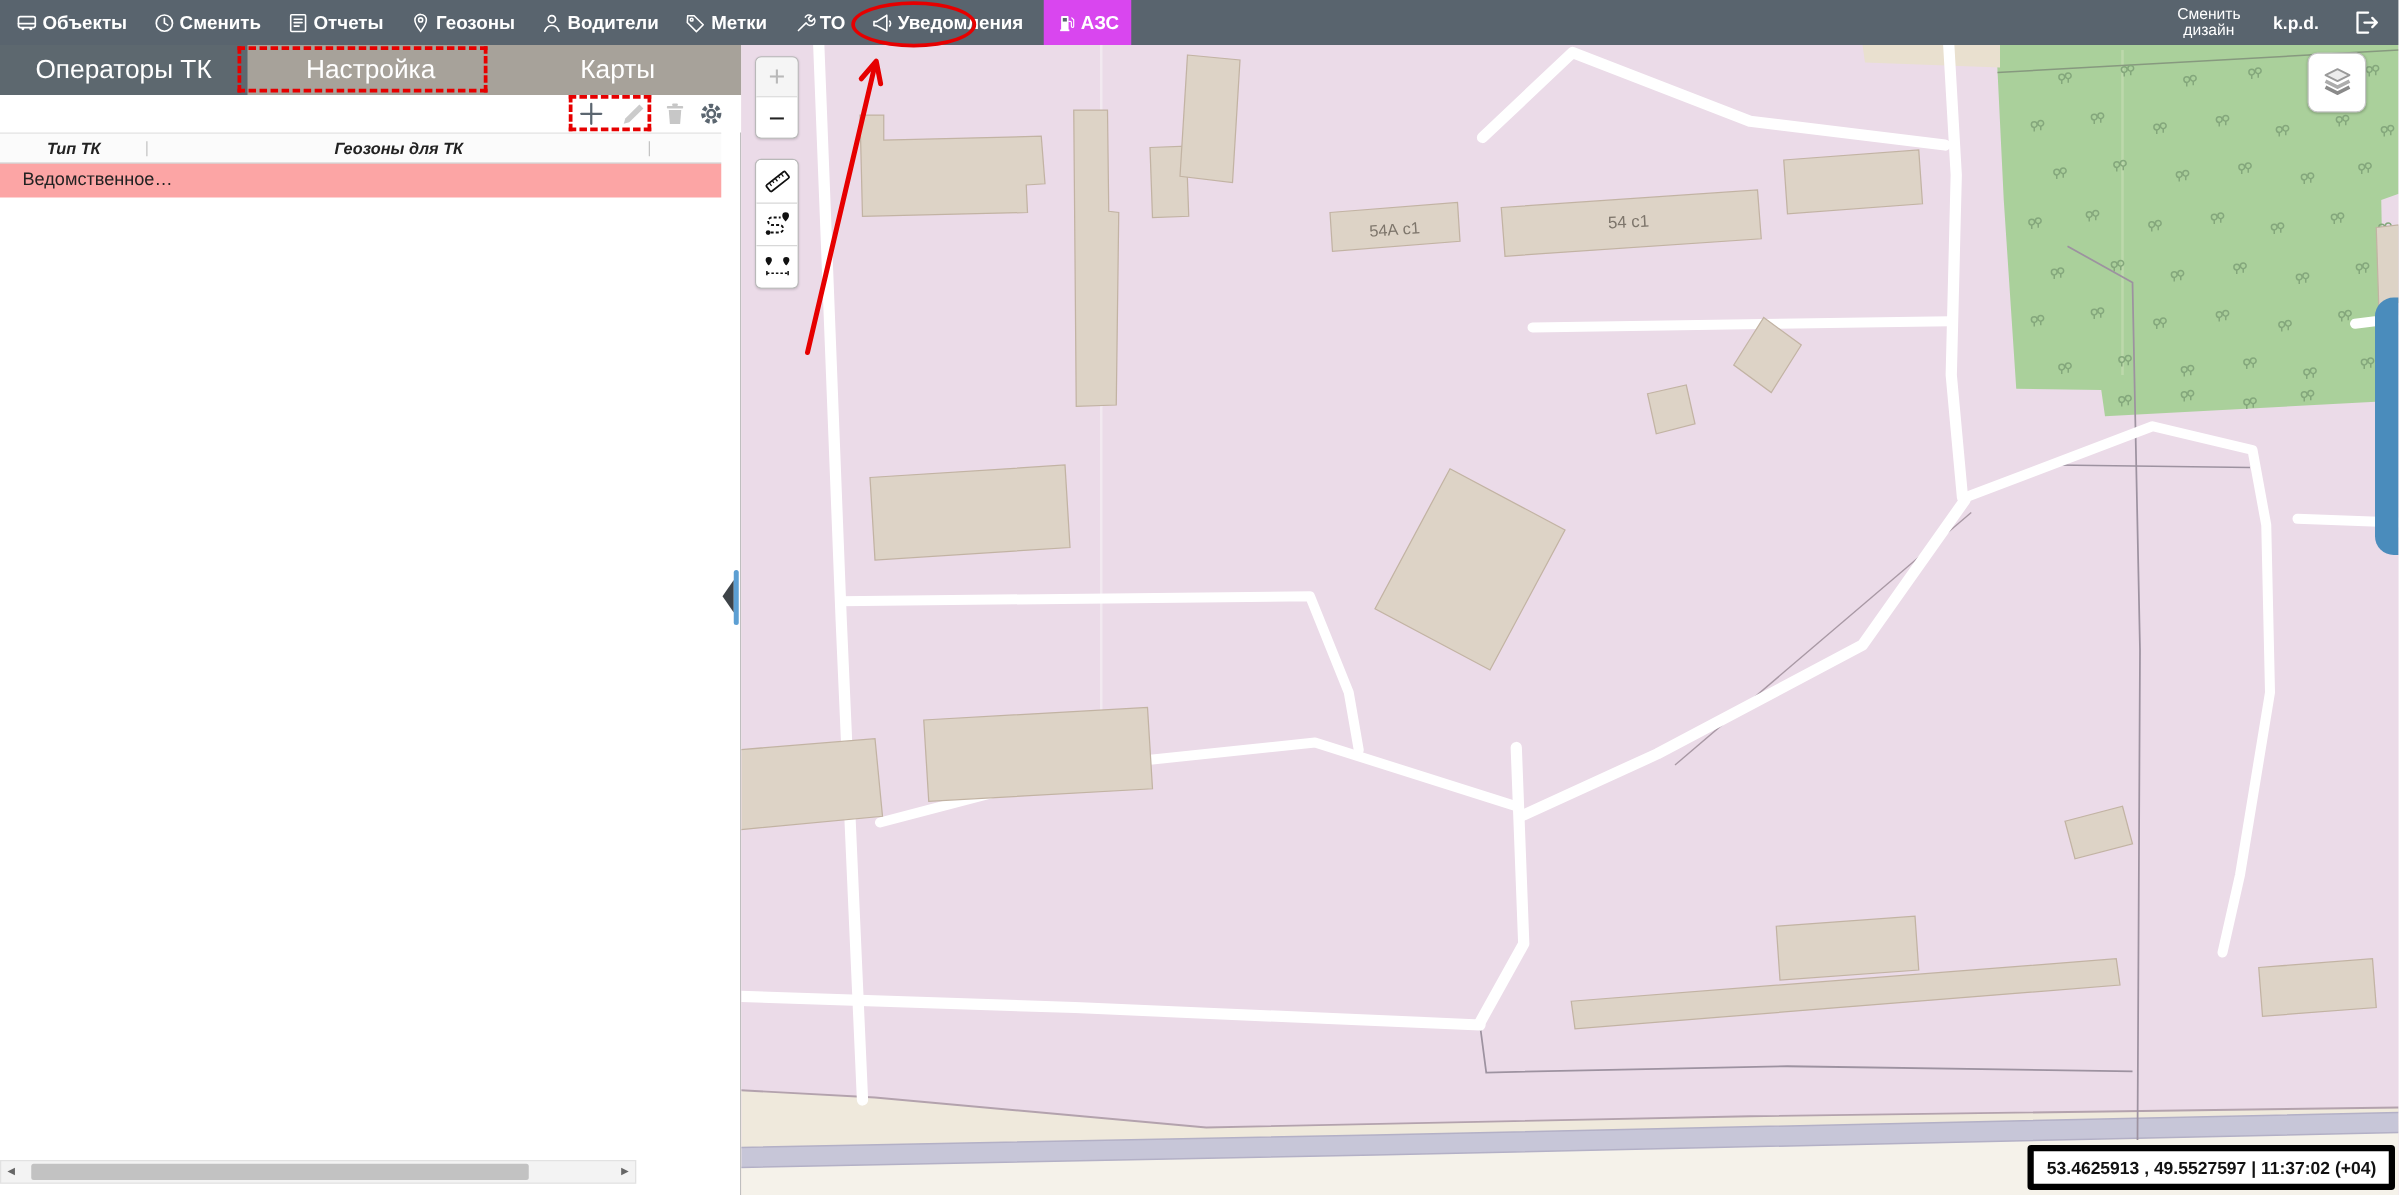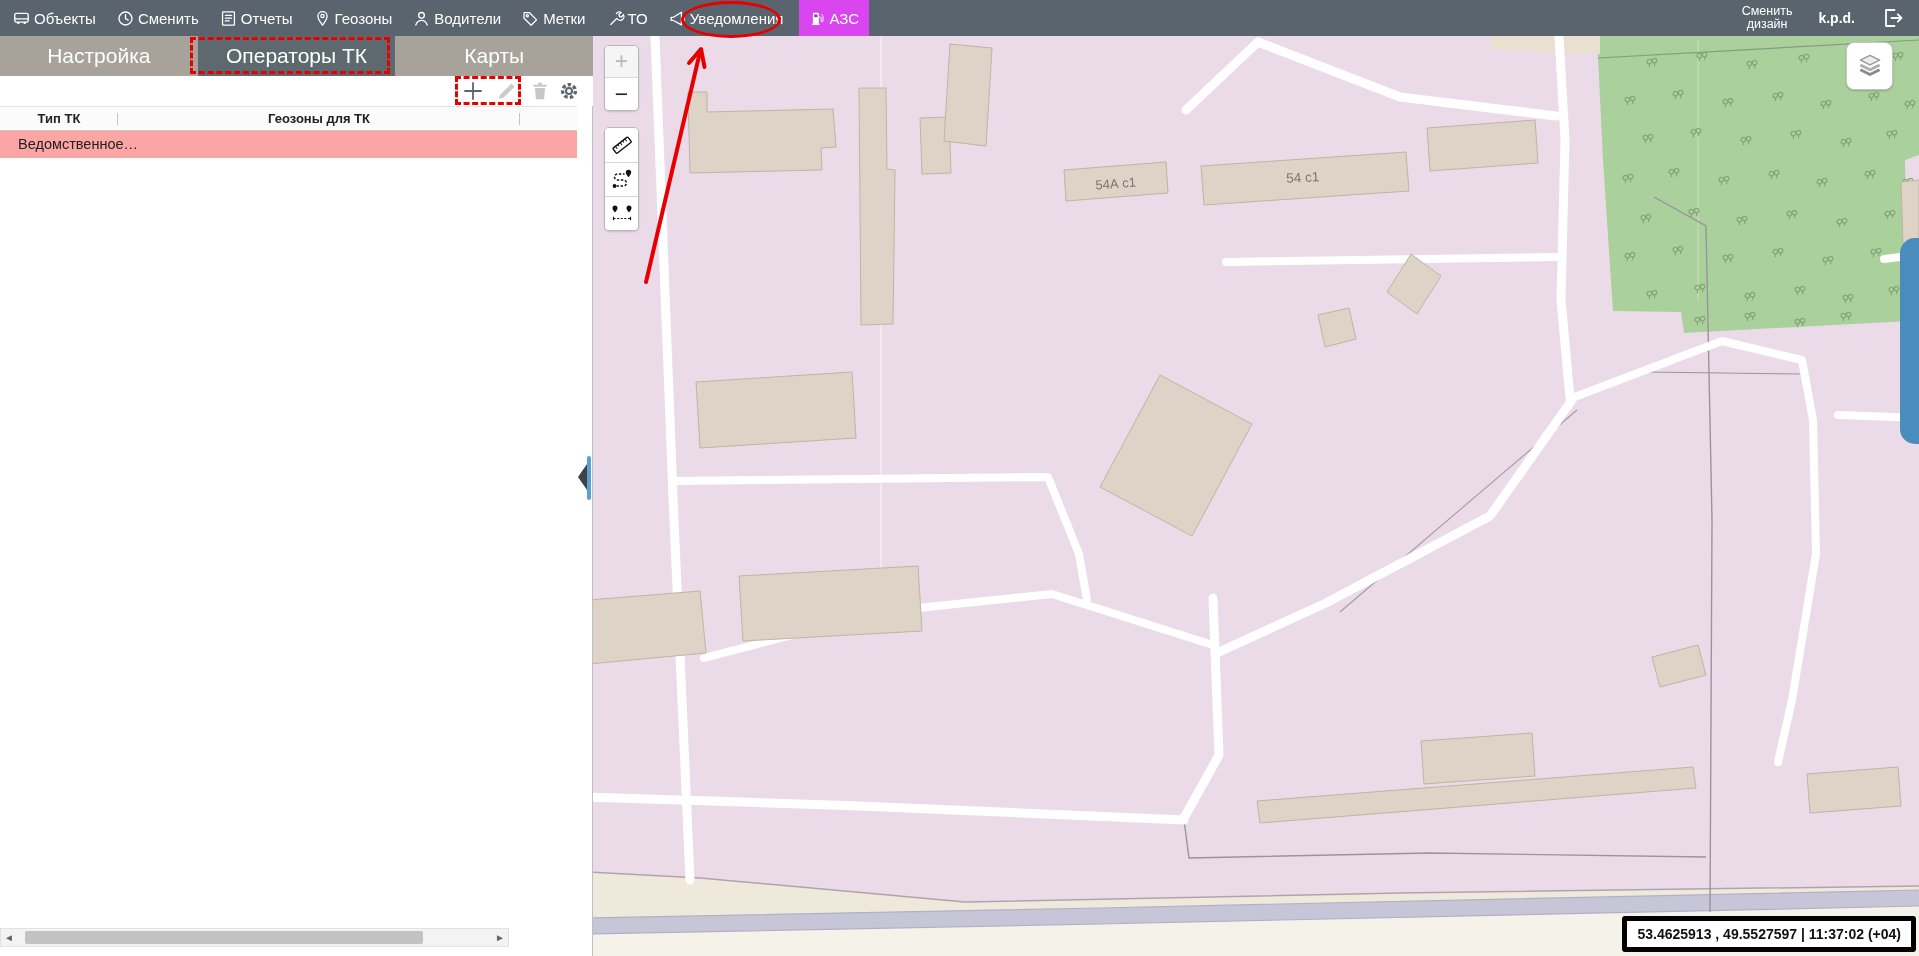--- a/index.html
+++ b/index.html
@@ -1,38 +1,38 @@
 <!DOCTYPE html>
 <html><head>
 <meta charset="utf-8">
 <style>
   html,body{margin:0;padding:0;background:#fff;font-family:"Liberation Sans",sans-serif;}
   #app{position:relative;width:1919px;height:956px;overflow:hidden;background:#fff;}
 
   
   .topbar{position:absolute;left:0;top:0;width:1919px;height:36px;background:#59646e;display:flex;align-items:center;padding:0 14px 0 8px;box-sizing:border-box;z-index:50;}
-  .nav-item{display:flex;align-items:center;gap:3px;color:#fff;font-size:15px;font-weight:400;margin-right:12px;white-space:nowrap;height:36px;padding:0 4px;cursor:pointer;}
+  .nav-item{display:flex;align-items:center;gap:3px;color:#fff;font-size:15px;font-weight:700;margin-right:12px;white-space:nowrap;height:36px;padding:0 4px;cursor:pointer;}
   .nav-item.sel{background:#d946ef;padding:0 10px;}
   .nav-item svg{flex:0 0 auto;}
   .nav-right{margin-left:auto;display:flex;align-items:center;gap:26px;color:#fff;}
   .chg{font-size:12.5px;line-height:13px;text-align:center;font-weight:400;}
   .usr{font-size:14px;font-weight:600;}
   .red-ellipse{position:absolute;left:681px;top:1px;width:94px;height:31px;border:3px solid #e60000;border-radius:50%;pointer-events:none;z-index:60;}
 
   
   .sidebar{position:absolute;left:0;top:36px;width:593px;bottom:0;background:#fff;box-sizing:border-box;border-right:1px solid #bfbfbf;}
   .tabs{position:absolute;left:0;top:0;width:593px;height:40px;background:#a7a29a;display:flex;}
   .tab{flex:1;display:flex;align-items:center;justify-content:center;color:#fff;font-size:21px;font-weight:400;cursor:pointer;}
   .tab.active{background:#5d686f;}
   .dash-tab{position:absolute;left:190px;top:1px;width:200px;height:37px;border:3px dashed #e60000;box-sizing:border-box;pointer-events:none;z-index:20;}
   .toolbar{position:absolute;left:0;top:40px;width:593px;height:30px;background:#fff;}
   .tbtn{position:absolute;top:3px;width:24px;height:24px;cursor:pointer;}
   .dash-tools{position:absolute;left:455px;top:40px;width:66px;height:29px;border:3px dashed #e60000;box-sizing:border-box;pointer-events:none;z-index:20;}
   .thead{position:absolute;left:0;top:70px;width:577px;height:25px;background:#fbfbfb;border-top:1px solid #e4e4e4;border-bottom:1px solid #c9c9c9;box-sizing:border-box;}
-  .th{position:absolute;top:0;height:25px;line-height:24px;text-align:center;font-size:13px;font-weight:700;color:#222;}
+  .th{position:absolute;top:0;height:25px;line-height:24px;text-align:center;font-size:13px;font-style:italic;font-weight:700;color:#222;}
   .tick{position:absolute;top:6px;width:1px;height:12px;background:#c4c4c4;}
   .trow{position:absolute;left:0;top:95px;width:577px;height:27px;line-height:27px;font-size:14.5px;color:#222;padding-left:18px;box-sizing:border-box;background:#fca5a5;cursor:pointer;}
   .hscroll{position:absolute;left:0;top:892px;width:509px;height:19px;background:#f3f3f3;border:1px solid #e2e2e2;box-sizing:border-box;}
   .harrow{position:absolute;top:3px;width:12px;height:12px;font-size:10px;color:#666;text-align:center;line-height:12px;cursor:pointer;}
   .hthumb{position:absolute;left:24px;top:2px;width:398px;height:13px;background:#c2c2c2;border-radius:2px;cursor:pointer;}
   .collapse{position:absolute;left:577px;top:416px;width:16px;height:52px;cursor:pointer;}
   .collapse .tri{position:absolute;left:1px;top:12px;width:0;height:0;border-top:13px solid transparent;border-bottom:13px solid transparent;border-right:9px solid #3d4348;}
   .collapse .bar{position:absolute;left:10px;top:4px;width:4px;height:44px;background:#5c9fd3;border-radius:2px;}
 
   
@@ -132,22 +132,22 @@
       <svg width="24" height="24" viewBox="0 0 24 24" fill="none" stroke="#fff" stroke-width="1.8" stroke-linecap="round" stroke-linejoin="round" style="cursor:pointer">
           <path d="M13.5 4H5v16h8.5"></path>
           <path d="M10.5 12H20M16.8 8.3 20.5 12l-3.7 3.7"></path>
         </svg>
     </div>
     <div class="red-ellipse"></div>
   </header>
 
   <aside class="sidebar">
     <div class="tabs">
+      <div class="tab active">Операторы ТК</div>
       <div class="tab">Настройка</div>
-      <div class="tab active">Операторы ТК</div>
       <div class="tab">Карты</div>
     </div>
     <div class="dash-tab"></div>
 
     <div class="toolbar">
       <svg class="tbtn" style="left:461px" viewBox="0 0 24 24" fill="none" stroke="#5b6670" stroke-width="1.8" stroke-linecap="round">
           <path d="M12 4v16M4 12h16"></path>
         </svg>
       <svg class="tbtn" style="left:495px" viewBox="0 0 24 24">
           <path d="M4 20l1.2-4.2L16.5 4.5l3.2 3.2L8.4 18.8 4 20z" fill="#cbcbcb"></path>

